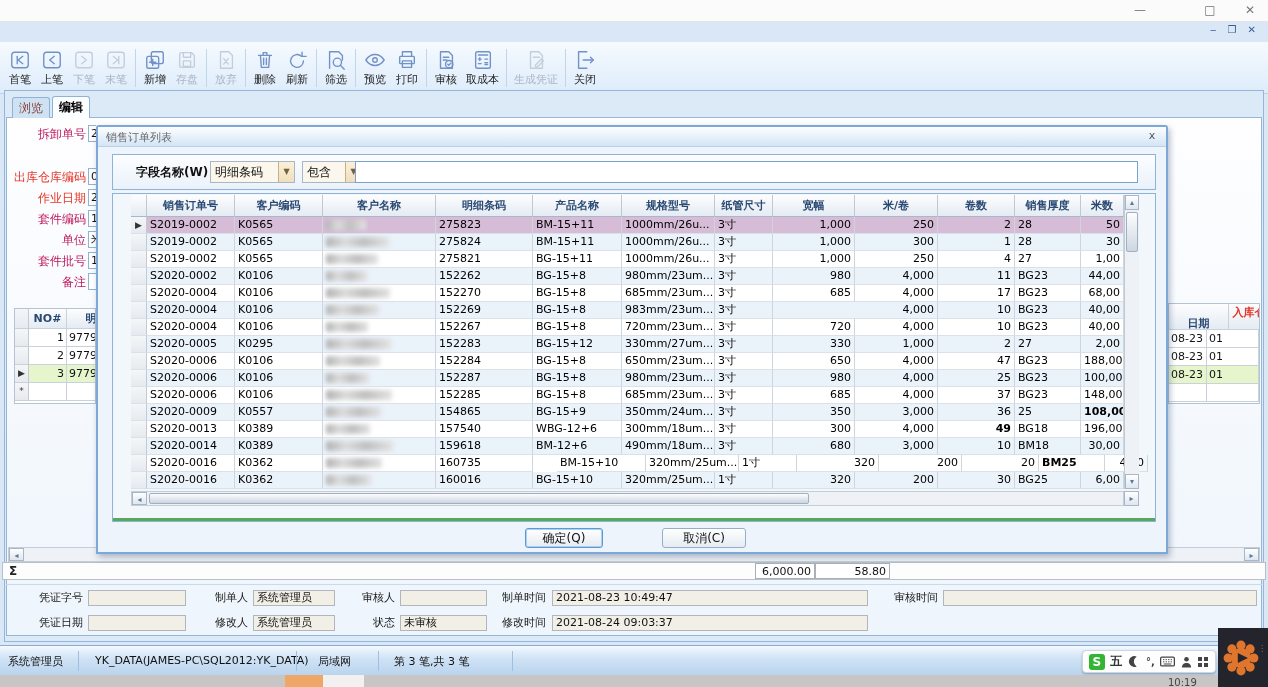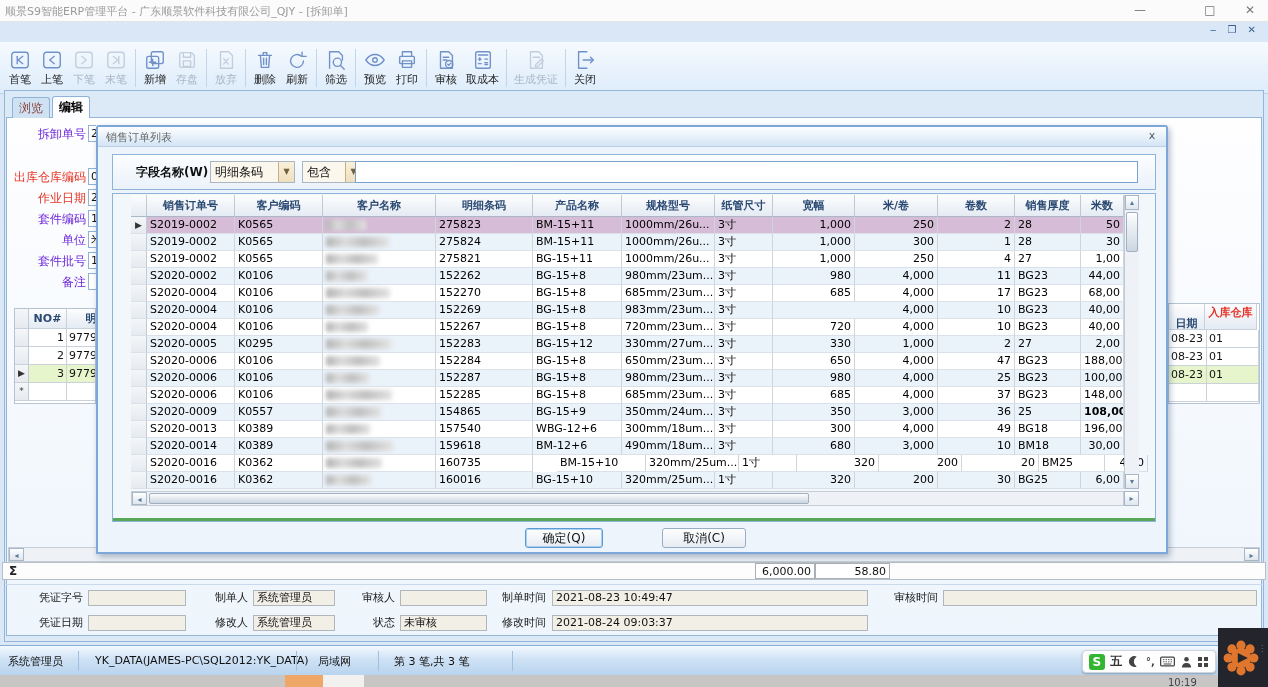--- a/index.html
+++ b/index.html
@@ -23,21 +23,21 @@
 .tb-btn.disabled{color:#c3cedd}
 .tb-btn.disabled .tb-label{color:#aab6c6}
 .tb-sep{width:1px;height:38px;background:#c2d6ea;margin:0 3px}
 
 #childwin{left:4px;top:90px;width:1260px;height:552px;background:#dce9f7;border:1px solid #96b6d8}
 #contentpanel{left:6px;top:117px;width:1256px;height:519px;background:linear-gradient(#fefeff,#eef5fc);border:1px solid #96b6d8}
 .tab{position:absolute;height:21px;font-size:12px;text-align:center;border:1px solid #8fb2d8;border-bottom:none;border-radius:3px 3px 0 0;line-height:20px}
 #tab-browse{left:12px;top:97px;width:38px;background:#cfe2f4;color:#8a4038}
 #tab-edit{left:52px;top:96px;width:38px;background:#fdfeff;color:#000;font-weight:bold;height:22px}
 
-.lf-label{position:absolute;font-size:12px;color:#6d28d9;text-align:right;height:16px;line-height:16px}
+.lf-label{position:absolute;font-size:12px;color:#be185d;text-align:right;height:16px;line-height:16px}
 .lf-label.req{color:#e53325}
 .lf-sliver{position:absolute;width:8px;height:17px;background:#fff;border:1px solid #8fb2d8;border-right:none;overflow:hidden;font-size:11px;line-height:15px;padding-left:2px;color:#111}
 
 .bgrid{position:absolute;overflow:hidden;background:#fff;border:1px solid #b5c3d2}
 .grow{display:flex}
 .gcell{border-right:1px solid #c9d1da;border-bottom:1px solid #c9d1da;font-size:11px;line-height:17px;padding:0 2px;overflow:hidden;white-space:nowrap;background:#fff;flex:none;color:#111}
 .grow.ghead .gcell{background:linear-gradient(#fdfdfe,#e4ebf3);font-weight:bold;color:#2b4a73;text-align:center}
 .grow.gsel .gcell{background:#e7f5cc}
 .gmark{width:14px;flex:none;background:linear-gradient(#f4f6f8,#e6eaef);border-right:1px solid #c2cad4;border-bottom:1px solid #c9d1da;font-size:9px;color:#333;text-align:center;line-height:17px}
 .redhead{color:#e53325 !important}
@@ -100,21 +100,20 @@
 .dlg-btn{position:absolute;top:401px;height:20px;background:linear-gradient(#fefefe,#e6ecf3);border:1px solid #98aec8;border-radius:3px;font-size:12px;text-align:center;line-height:18px;color:#111}
 #btn-ok{left:427px;width:78px;border-color:#5b9bd5;box-shadow:0 0 0 1px #aed0ee inset}
 #btn-cancel{left:564px;width:84px}
 </style>
 </head>
 <body>
 
 <div id="screen">
 
   <div class="abs" id="titlebar">
-    <span class="ttext">顺景S9智能ERP管理平台 - 广东顺景软件科技有限公司_QJY - [拆卸单]</span>
     <span class="winctl" style="left:1123px">—</span>
     <span class="winctl" style="left:1193px">□</span>
     <span class="winctl" style="left:1233px">✕</span>
   </div>
 
   <div class="abs" id="mdictl">‒ ❐ ✕</div>
 
   <div class="abs" id="toolbar">
       <div class="tb-btn">
         <span class="tb-ic">
@@ -611,21 +610,21 @@
             <div class="dcell" style="width: 88px;">K0389</div>
             <div class="dcell" style="width: 113px;">
               <div class="blurblk" style="width: 44px;"></div>
             </div>
             <div class="dcell" style="width: 97px;">157540</div>
             <div class="dcell" style="width: 89px;">WBG-12+6</div>
             <div class="dcell" style="width: 93px;">300mm/18um...</div>
             <div class="dcell" style="width: 58px;">3寸</div>
             <div class="dcell r" style="width: 82px;">300</div>
             <div class="dcell r" style="width: 83px;">4,000</div>
-            <div class="dcell r" style="width: 77px;">49</div>
+            <div class="dcell r" style="width: 77px; font-weight: bold;">49</div>
             <div class="dcell" style="width: 66px;">BG18</div>
             <div class="dcell r" style="width: 43px;">196,00</div>
           </div>
           <div class="drow alt">
             <div class="dmark"></div>
             <div class="dcell" style="width: 88px;">S2020-0014</div>
             <div class="dcell" style="width: 88px;">K0389</div>
             <div class="dcell" style="width: 113px;">
               <div class="blurblk" style="width: 67px;"></div>
             </div>
@@ -646,21 +645,21 @@
             <div class="dcell" style="width: 113px;">
               <div class="blurblk" style="width: 56px;"></div>
             </div>
             <div class="dcell" style="width: 97px;">160735</div>
             <div class="dcell" style="width: 89px; margin-left: 24px;">BM-15+10</div>
             <div class="dcell" style="width: 93px;">320mm/25um...</div>
             <div class="dcell" style="width: 58px;">1寸</div>
             <div class="dcell r" style="width: 82px;">320</div>
             <div class="dcell r" style="width: 83px;">200</div>
             <div class="dcell r" style="width: 77px;">20</div>
-            <div class="dcell" style="width: 66px;">BM25</div>
+            <div class="dcell" style="width: 66px; font-weight: bold;">BM25</div>
             <div class="dcell r" style="width: 43px;">4,00</div>
           </div>
           <div class="drow alt">
             <div class="dmark"></div>
             <div class="dcell" style="width: 88px;">S2020-0016</div>
             <div class="dcell" style="width: 88px;">K0362</div>
             <div class="dcell" style="width: 113px;">
               <div class="blurblk" style="width: 45px;"></div>
             </div>
             <div class="dcell" style="width: 97px;">160016</div>
@@ -728,21 +727,21 @@
         <div class="gcell" style="width: 60px;">97792</div>
       </div>
       <div class="grow" style="height: 18px;">
         <div class="gmark">*</div>
         <div class="gcell" style="width: 38px;"></div>
         <div class="gcell" style="width: 60px;"></div>
       </div>
     </div>
     <div class="bgrid" style="left: 1168px; top: 303px; width: 92px; height: 101px;">
       <div class="grow ghead" style="height: 26px;">
-        <div class="gcell" style="width: 36px; line-height: 40px;">日期</div>
+        <div class="gcell" style="width: 60px; line-height: 40px;">日期</div>
         <div class="gcell redhead" style="width: 52px; line-height: 18px;">入库仓库</div>
       </div>
       <div class="grow" style="height: 18px;">
         <div class="gcell" style="width: 38px;">08-23</div>
         <div class="gcell" style="width: 52px;">01</div>
       </div>
       <div class="grow" style="height: 18px;">
         <div class="gcell" style="width: 38px;">08-23</div>
         <div class="gcell" style="width: 52px;">01</div>
       </div>

